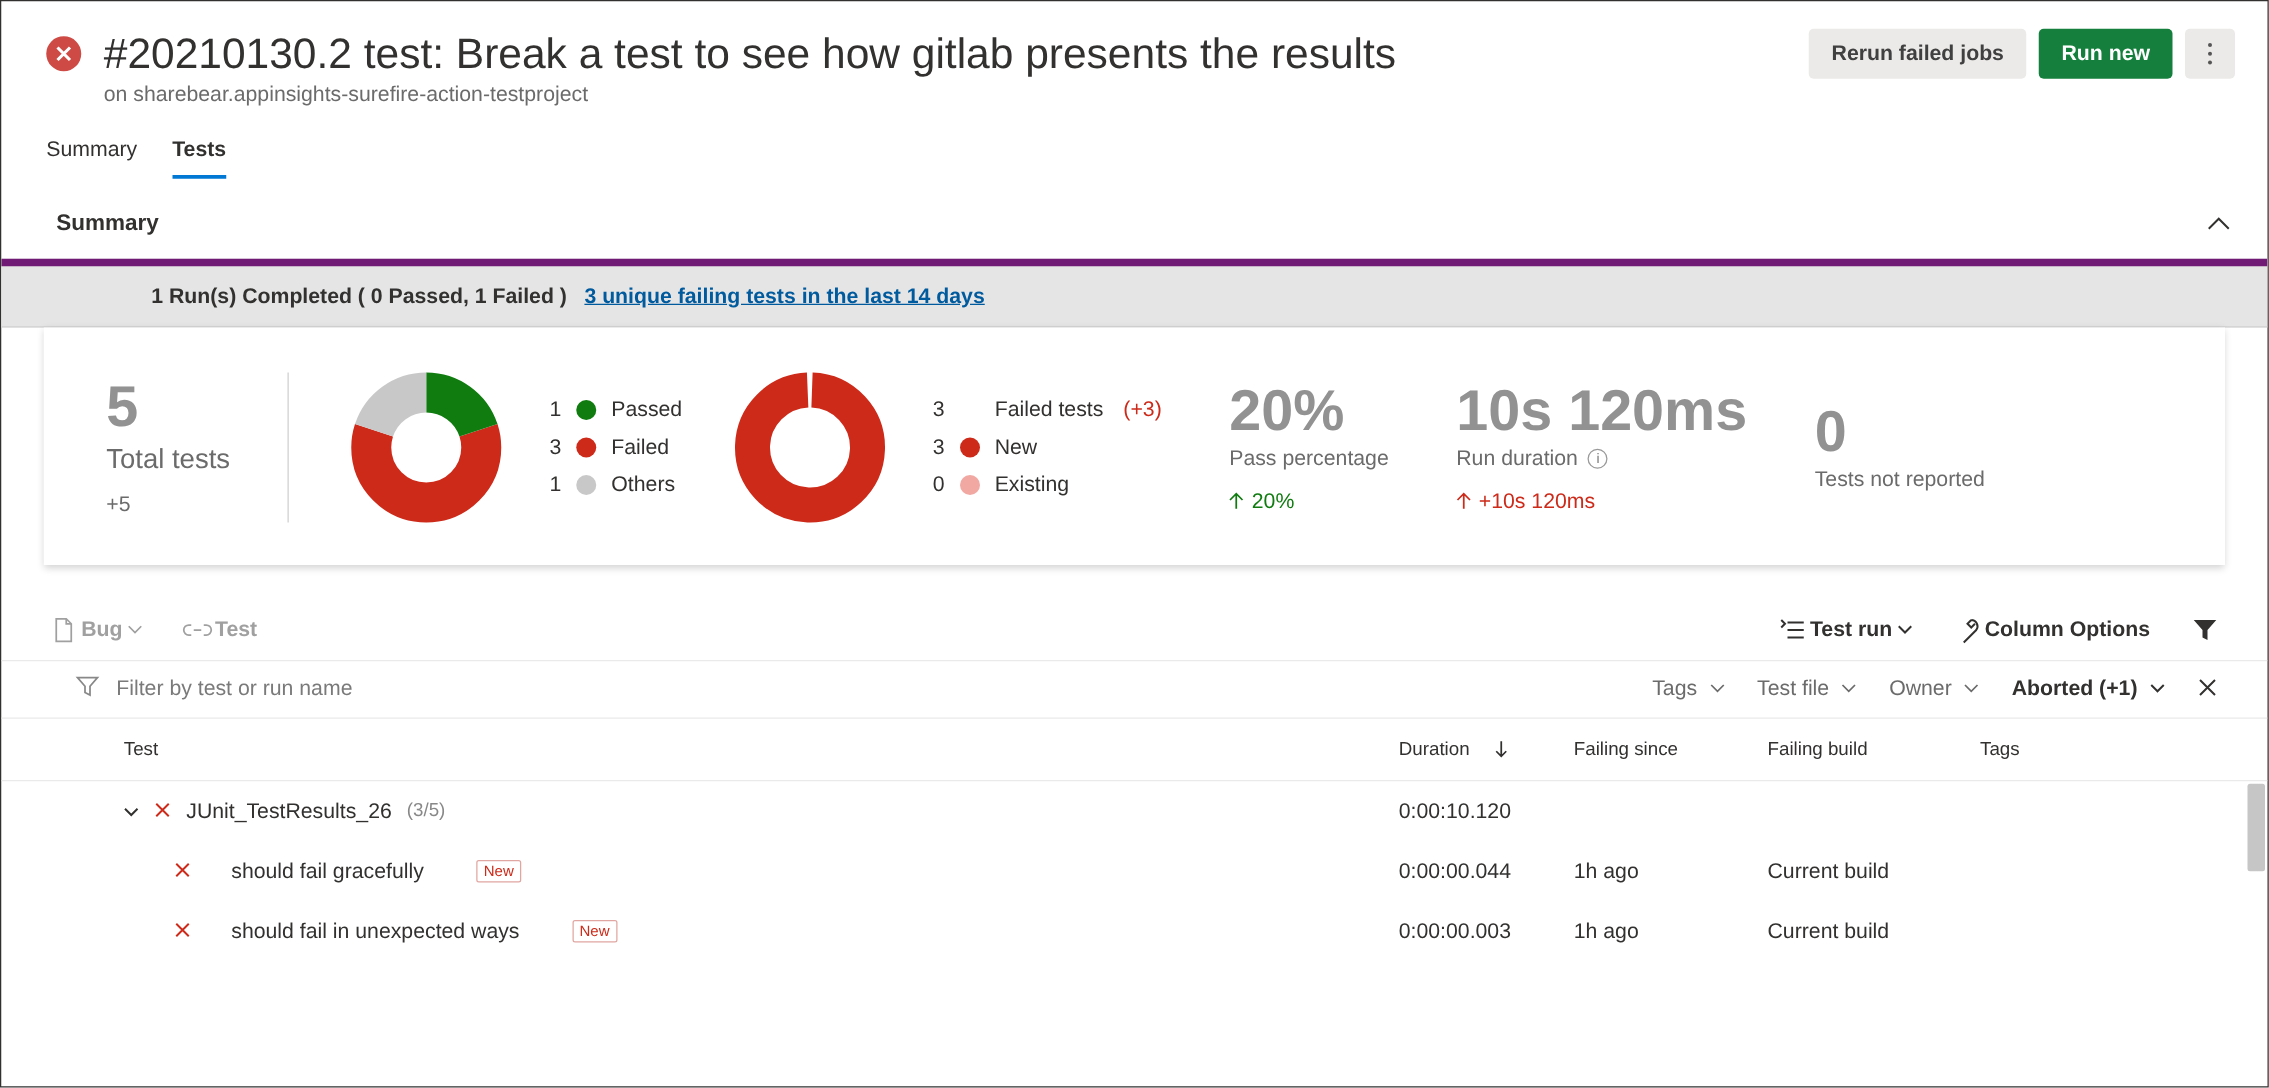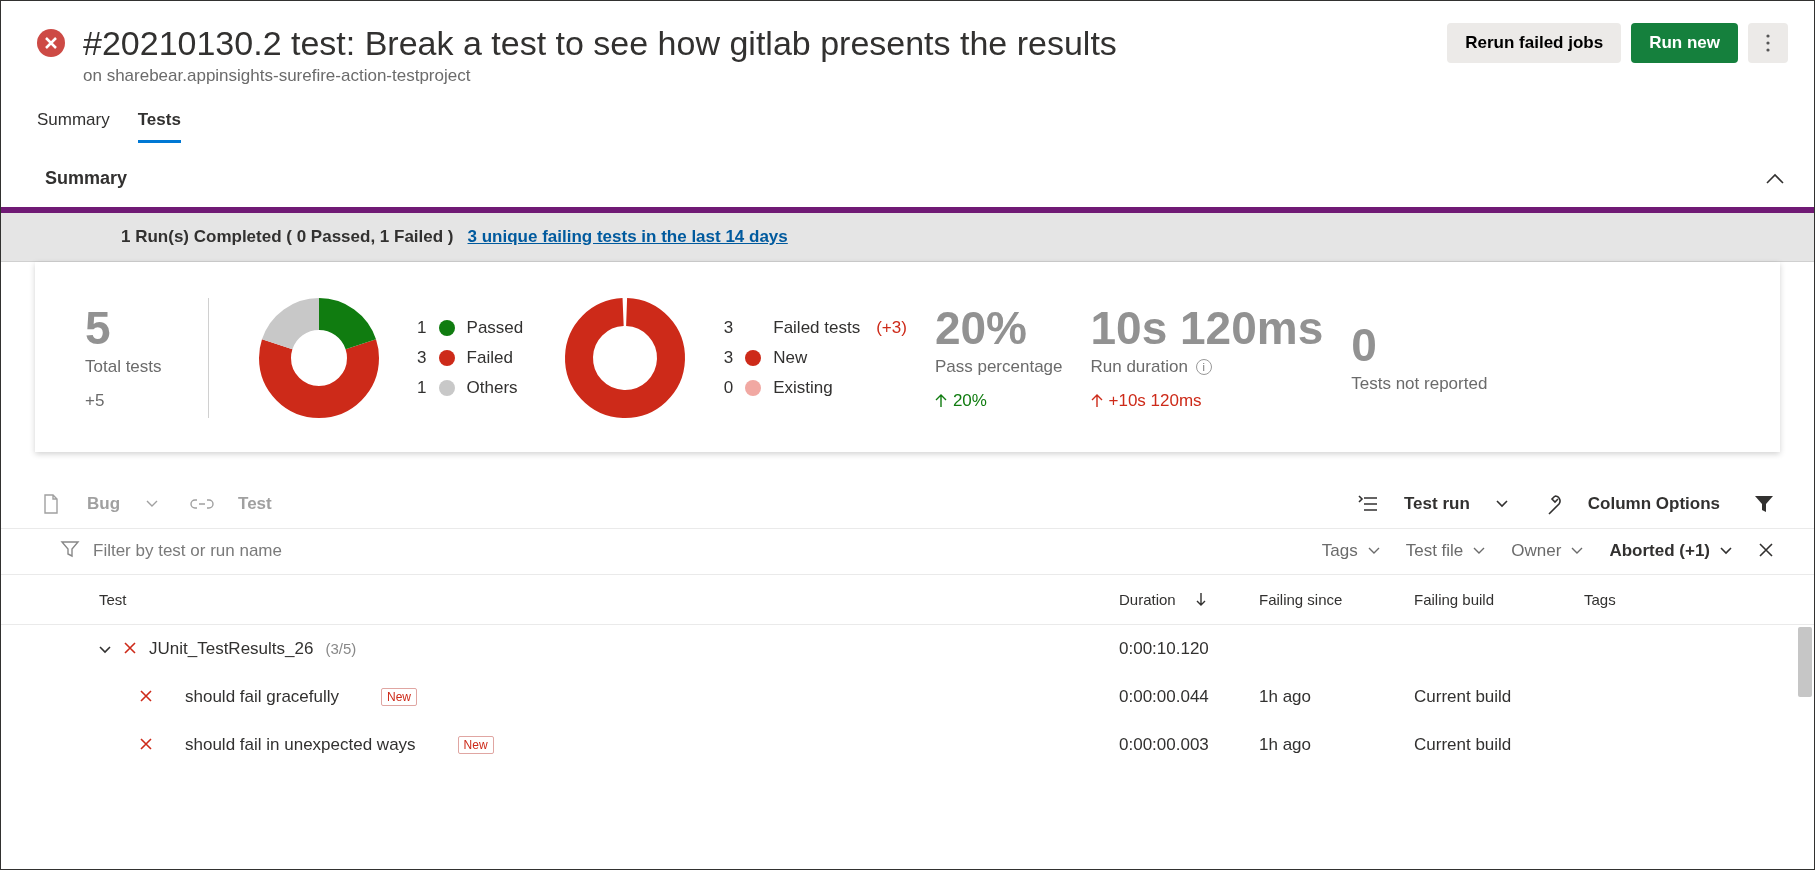--- a/index.html
+++ b/index.html
@@ -8,67 +8,67 @@
 
   
   .header { display: flex; align-items: flex-start; padding: 22px 26px 0 36px; }
   .status-ball { width: 28px; height: 28px; border-radius: 50%; background: #cd4a45; display: flex; align-items: center; justify-content: center; flex-shrink: 0; margin-top: 6px; }
   .status-ball svg { stroke: #fff; }
   .hdr-text { margin-left: 18px; }
   .hdr-title { font-size: 34px; font-weight: 400; line-height: 1.2; }
   .hdr-sub { font-size: 17px; color: #6b6b6b; margin-top: 2px; }
   .hdr-actions { margin-left: auto; display: flex; gap: 10px; align-items: center; }
   .btn { height: 40px; border: none; cursor: pointer; font-size: 17px; border-radius: 4px; padding: 0 18px; display: flex; align-items: center; }
-  .btn-secondary { background: #eceae8; color: #000000; font-weight: 600;}
+  .btn-secondary { background: #eceae8; color: #404040; font-weight: 600;}
   .btn-primary { background: #15803d; color: #fff; font-weight: 600; }
   .btn-icon { width: 40px; padding: 0; justify-content: center; background: #eceae8; }
 
   
   .tabs { display: flex; gap: 28px; padding: 24px 0 0 36px; border-bottom: 1px solid rgba(0,0,0,0); }
   .tab { font-size: 17px; padding-bottom: 10px; cursor: pointer; color: #323130; border-bottom: 3px solid transparent; }
   .tab.active { font-weight: 700; border-bottom-color: #0078d4; }
 
   
   .summary-hdr { display: flex; align-items: center; padding: 24px 30px 18px 44px; font-size: 18px; font-weight: 700; }
   .summary-hdr .chev { margin-left: auto; }
 
   
   .banner { background: #e5e5e5; border-top: 6px solid #701a75; border-bottom: 1px solid #d0d0d0; padding: 14px 30px 14px 120px; font-size: 17px; font-weight: 600; display: flex; gap: 14px; flex-wrap: wrap; }
   .banner a { color: #005a9e; text-decoration: underline; font-weight: 700; }
 
   
   .card { margin: 0 34px 12px 34px; background: #fff; box-shadow: 0 2px 6px rgba(0,0,0,0.18); padding: 32px 50px 30px 50px; display: flex; align-items: center; }
   .metric-total .big { font-size: 46px; font-weight: 700; color: #929292; line-height: 1; }
-  .metric-total .lbl { font-size: 17px; color: #6b6b6b; margin-top: 6px; }
+  .metric-total .lbl { font-size: 22px; color: #6b6b6b; margin-top: 6px; }
   .metric-total .delta { font-size: 17px; color: #6b6b6b; margin-top: 14px; }
   .vline { width: 1px; align-self: stretch; background: #d0d0d0; margin: 4px 46px 4px 46px; }
 
   .donut-block { display: flex; align-items: center; gap: 28px; }
   .legend { display: flex; flex-direction: column; gap: 10px; }
   .legend-row { display: flex; align-items: center; gap: 12px; font-size: 17px; }
   .legend-row .n { width: 16px; text-align: right; color: #323130; }
   .swatch { width: 16px; height: 16px; border-radius: 50%; }
   .sw-green { background: #107c10; }
   .sw-red   { background: #cd2a19; }
   .sw-grey  { background: #c8c8c8; }
   .sw-lightred { background: #f1a8a2; }
   .legend-row .delta-red { color: #cd2a19; margin-left: 4px; }
 
-  .stat { margin-left: 28px; }
+  .stat { margin-left: 54px; }
   .stat .big { font-size: 46px; font-weight: 700; color: #929292; line-height: 1; white-space: nowrap;}
   .stat .lbl { font-size: 17px; color: #6b6b6b; margin-top: 6px; display: flex; align-items: center; gap: 8px; }
   .stat .trend { font-size: 17px; margin-top: 14px; display: flex; align-items: center; gap: 6px; }
   .trend.up-green { color: #107c10; }
   .trend.up-red   { color: #cd2a19; }
 
   .info-icon { width: 16px; height: 16px; border: 1px solid #999; border-radius: 50%; display: inline-flex; align-items: center; justify-content: center; font-size: 11px; color: #777; }
 
   
   .toolbar { display: flex; align-items: center; padding: 14px 40px; gap: 34px; margin-top: 16px;}
-  .tb-item { display: flex; align-items: center; gap: 26px; color: #a0a0a0; font-size: 17px; font-weight: 600; cursor: pointer; }
+  .tb-item { display: flex; align-items: center; gap: 4px; color: #a0a0a0; font-size: 17px; font-weight: 600; cursor: pointer; }
   .tb-item.right { margin-left: auto; color: #323130; font-weight: 700; }
   .tb-item.normal { color: #323130; font-weight: 700; }
   .tb-icon { width: 20px; height: 20px; display: inline-flex; align-items: center; justify-content: center; }
 
   
   .filter-row { display: flex; align-items: center; padding: 12px 40px 12px 60px; border-top: 1px solid #eaeaea; gap: 26px; }
   .filter-input-wrap { display: flex; align-items: center; gap: 14px; color: #7a7a7a; font-size: 17px; flex: 1; }
   .filter-input { border: none; outline: none; font-size: 17px; width: 400px; color: #323130; }
   .filter-input::placeholder { color: #7a7a7a; }
   .pill { display: flex; align-items: center; gap: 10px; font-size: 17px; color: #6b6b6b; cursor: pointer; }

